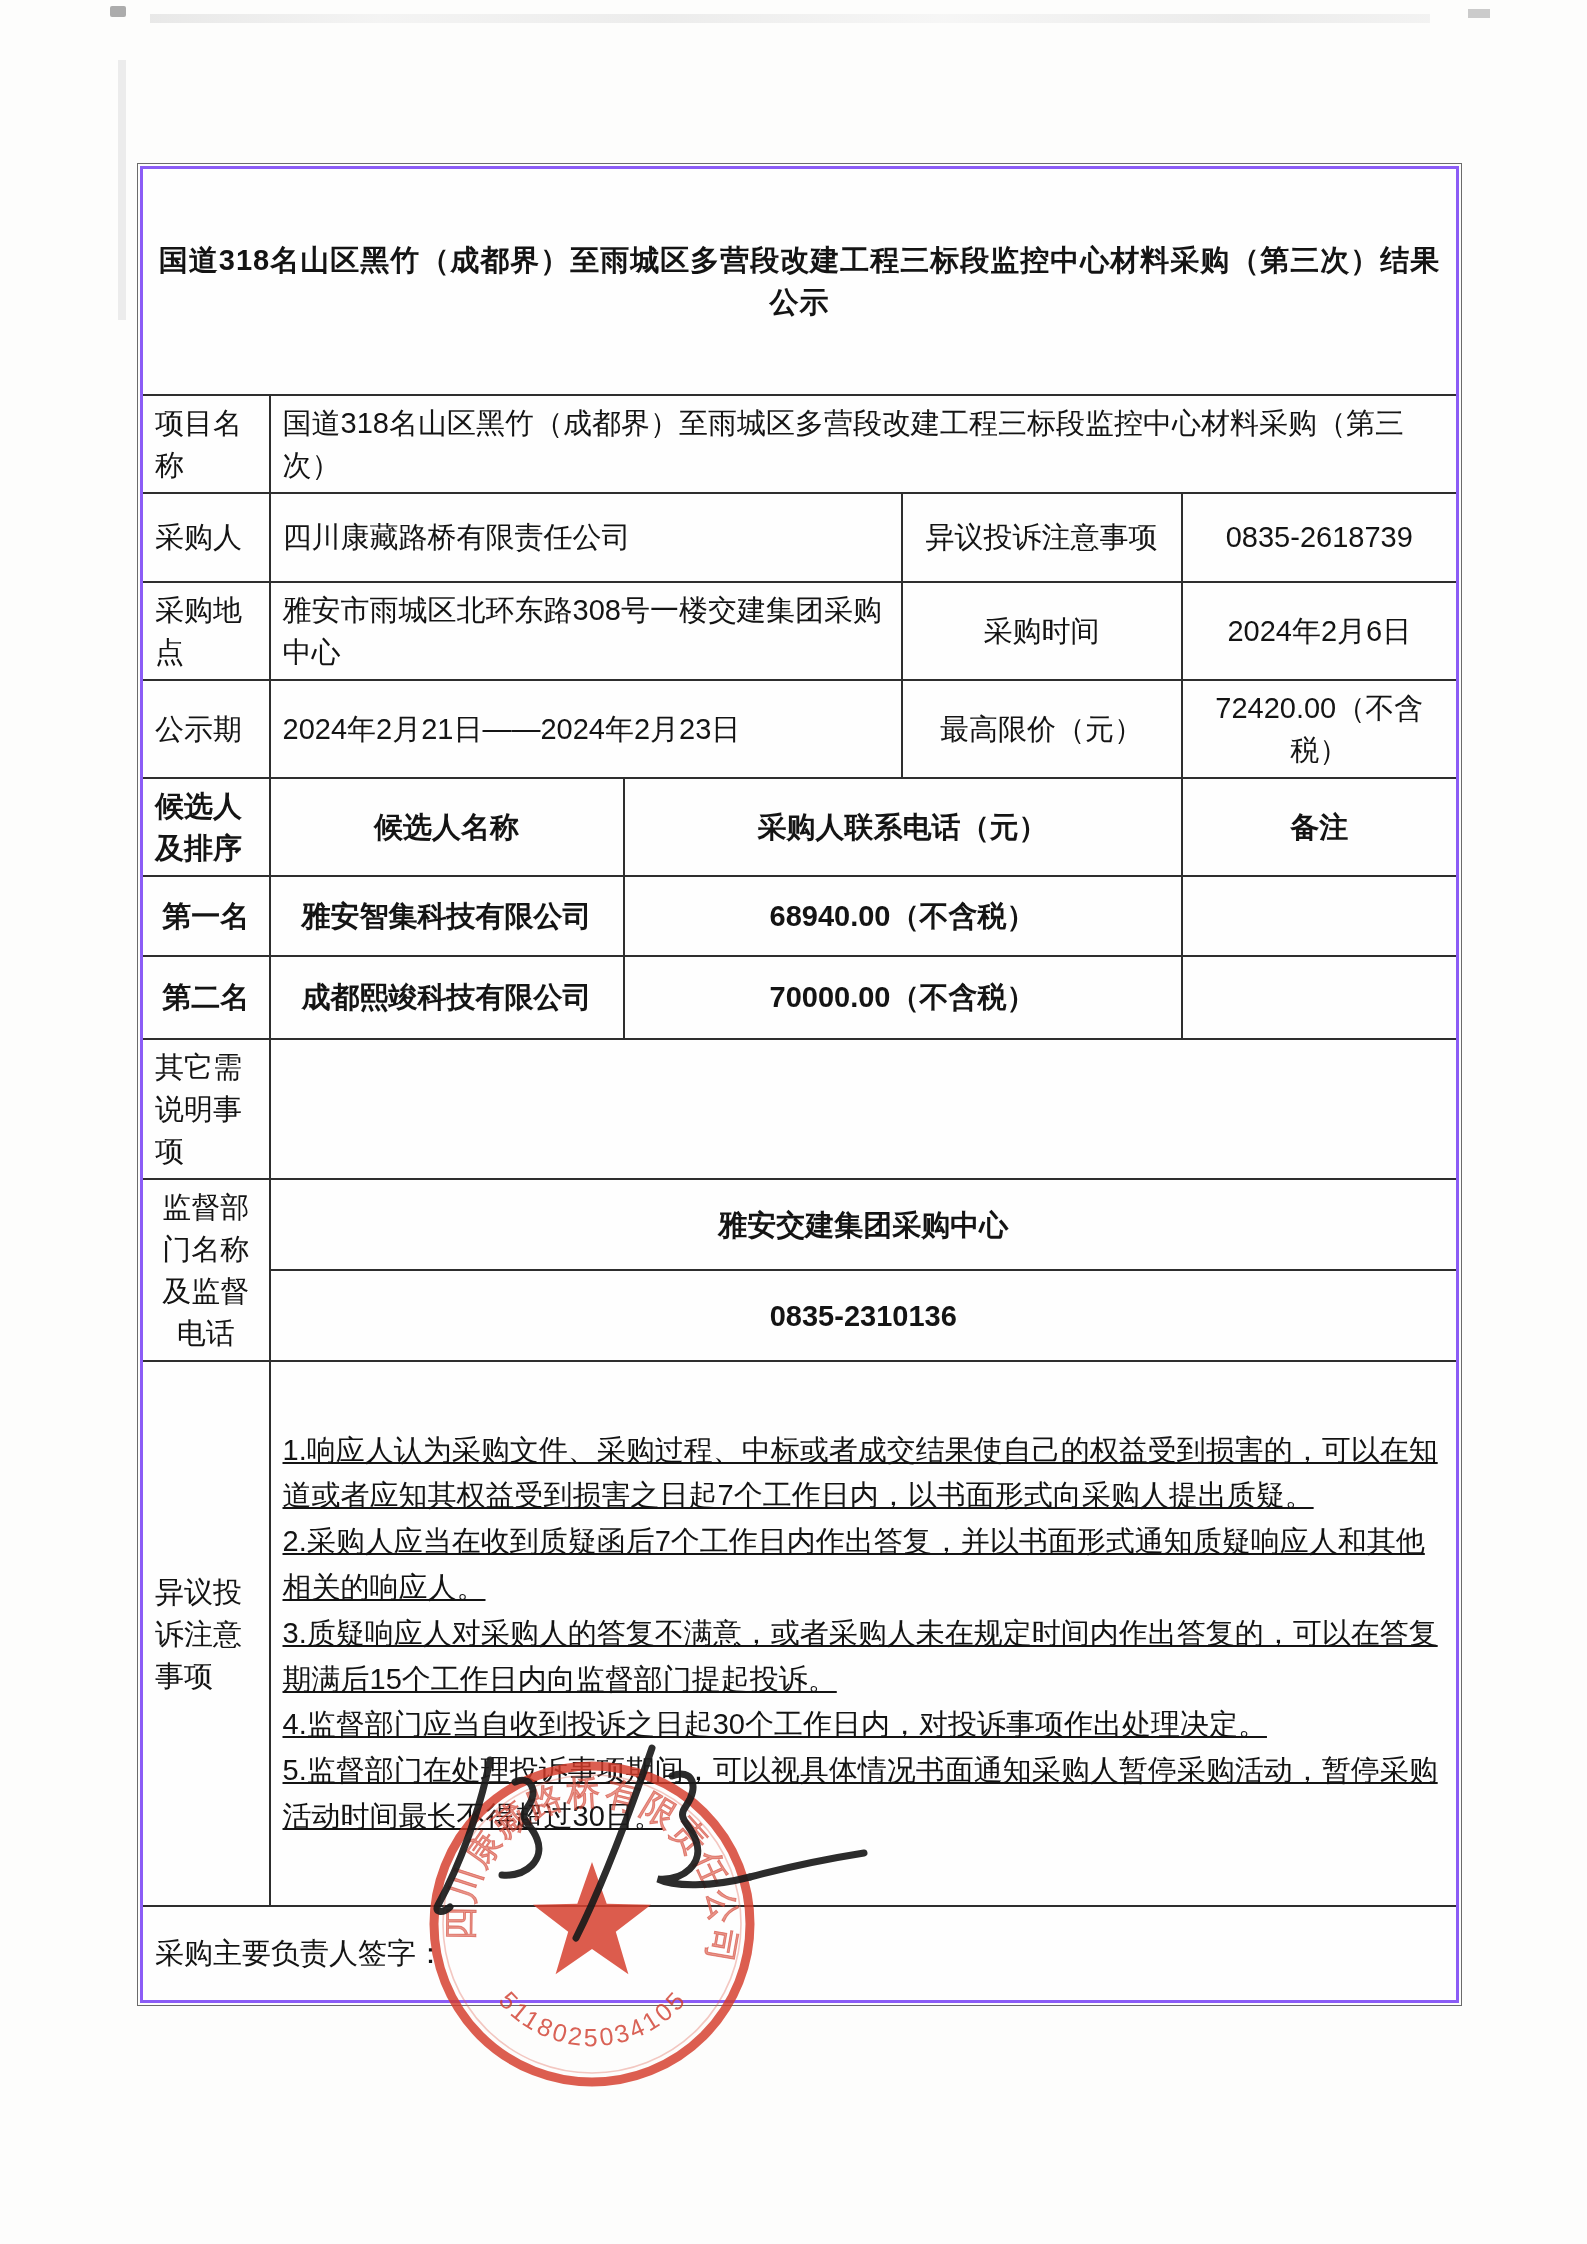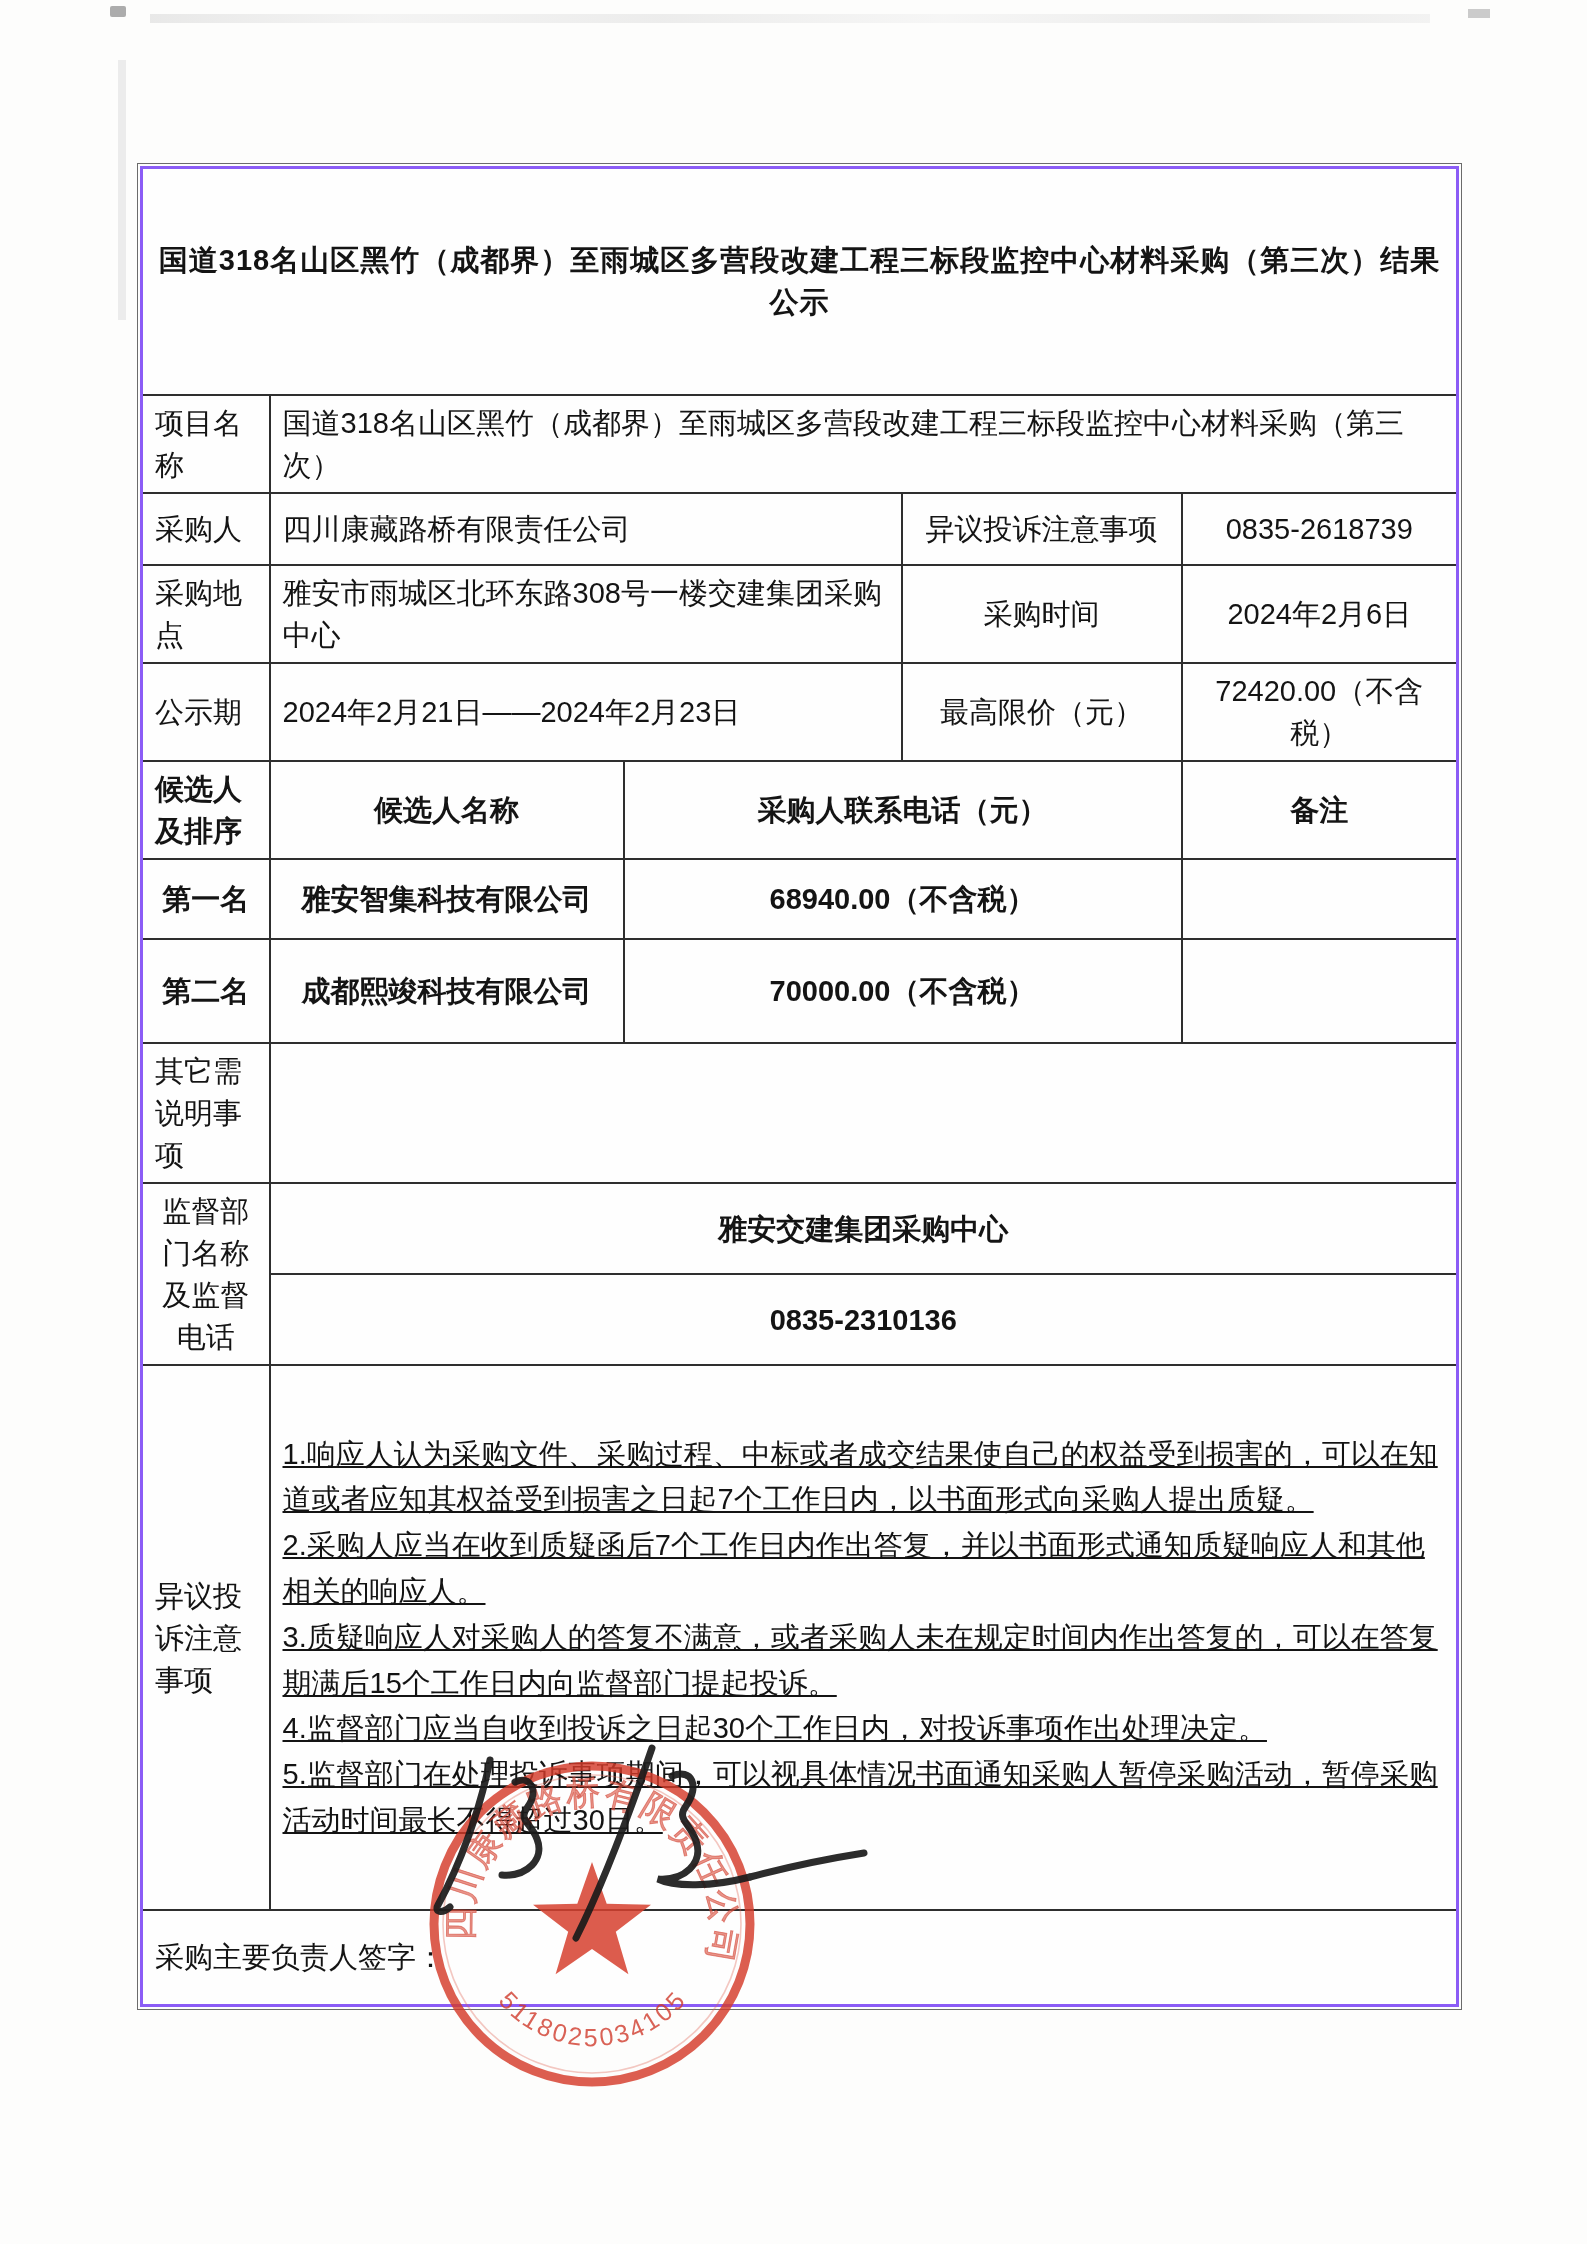--- a/index.html
+++ b/index.html
@@ -80,21 +80,21 @@
     <tbody>
         <tr style="height:227px">
       <td colspan="5" class="title-cell">国道318名山区黑竹（成都界）至雨城区多营段改建工程三标段监控中心材料采购（第三次）结果公示</td>
     </tr>
 
     <tr style="height:97px">
       <td class="lbl">项目名称</td>
       <td colspan="4">国道318名山区黑竹（成都界）至雨城区多营段改建工程三标段监控中心材料采购（第三次）</td>
     </tr>
 
-    <tr style="height:72px">
+    <tr style="height:89px">
       <td class="lbl">采购人</td>
       <td colspan="2">四川康藏路桥有限责任公司</td>
       <td class="center">异议投诉注意事项</td>
       <td class="center">0835-2618739</td>
     </tr>
 
     <tr style="height:88px">
       <td class="lbl">采购地点</td>
       <td colspan="2">雅安市雨城区北环东路308号一楼交建集团采购中心</td>
       <td class="center">采购时间</td>
@@ -115,21 +115,21 @@
       <td class="center bold">备注</td>
     </tr>
 
     <tr style="height:80px">
       <td class="center bold">第一名</td>
       <td class="center bold">雅安智集科技有限公司</td>
       <td colspan="2" class="center bold">68940.00（不含税）</td>
       <td class="center"></td>
     </tr>
 
-    <tr style="height:104px">
+    <tr style="height:83px">
       <td class="center bold">第二名</td>
       <td class="center bold">成都熙竣科技有限公司</td>
       <td colspan="2" class="center bold">70000.00（不含税）</td>
       <td class="center"></td>
     </tr>
 
     <tr style="height:120px">
       <td class="lbl">其它需说明事项</td>
       <td colspan="4"></td>
     </tr>

